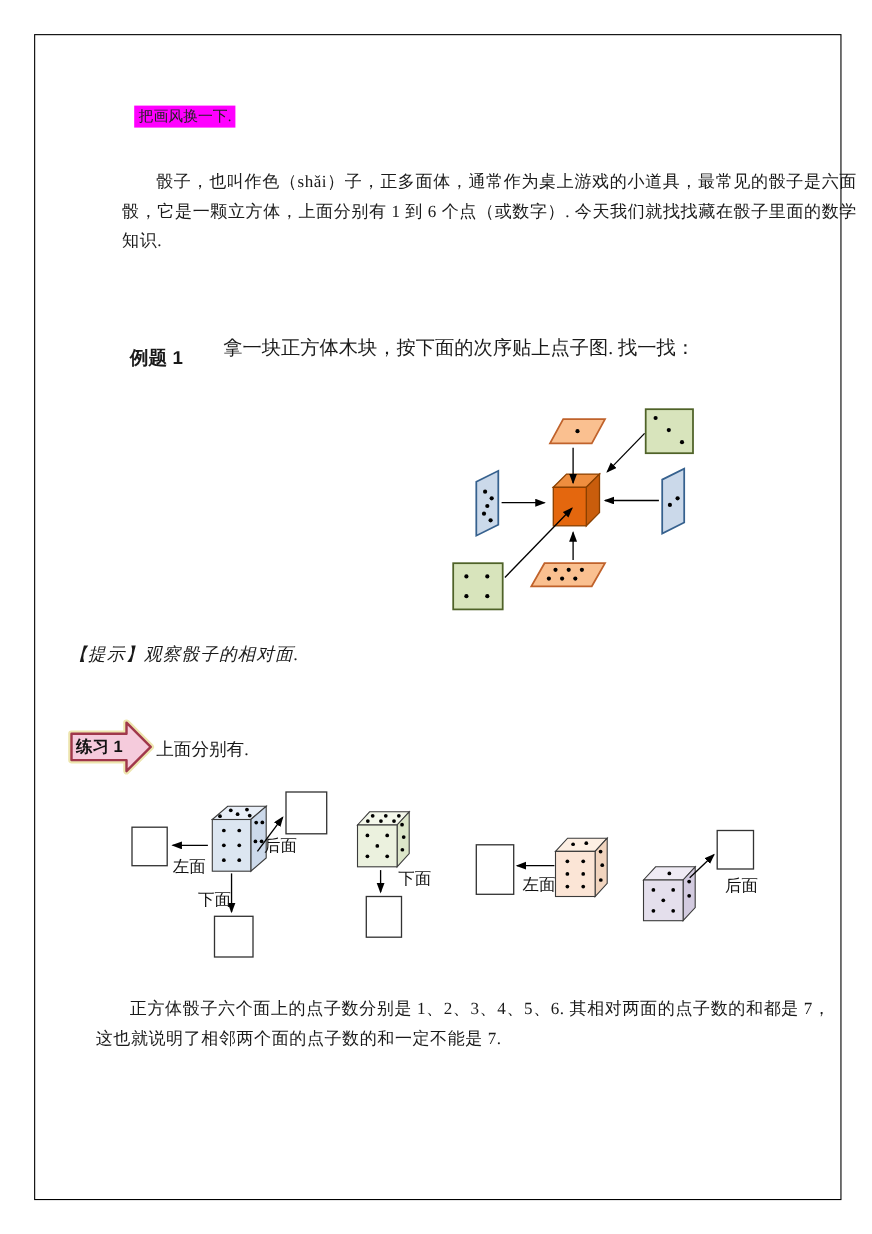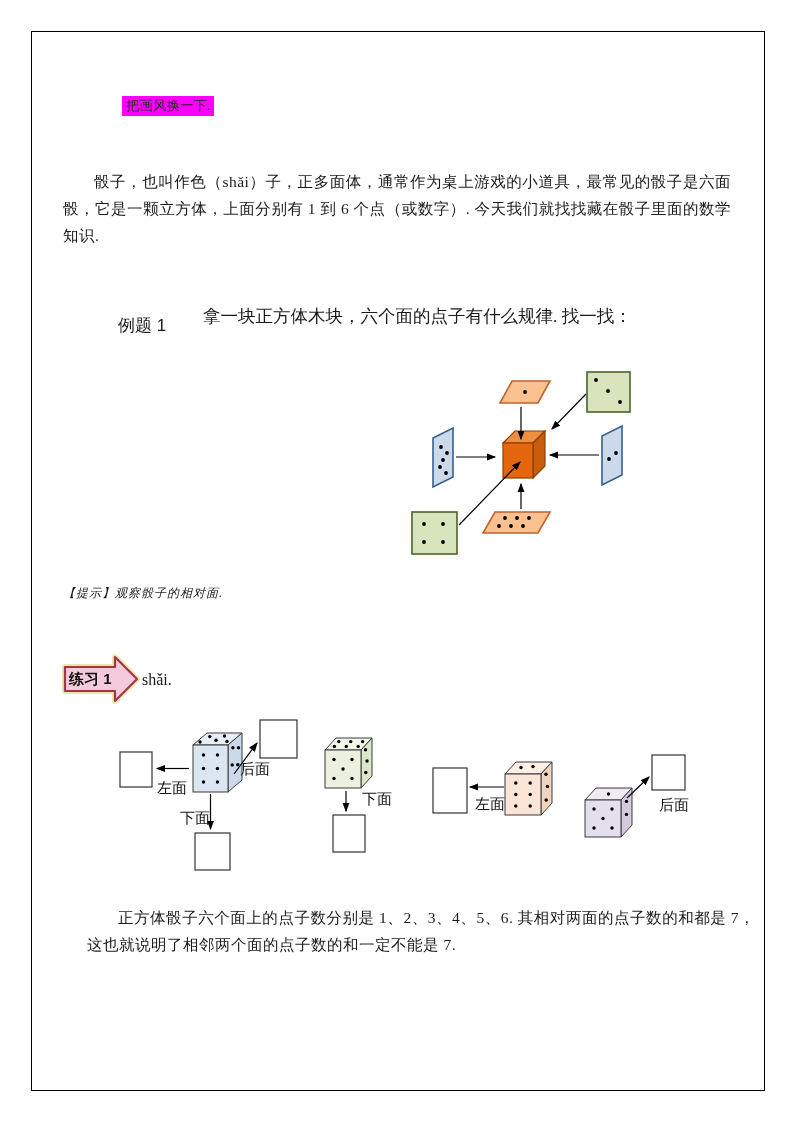--- a/index.html
+++ b/index.html
@@ -12,31 +12,31 @@
     border:1px solid #000;pointer-events:none;
   }
   .note{
     position:absolute;left:122px;top:96px;background:#FF00FF;color:#222;
     font-size:13.5px;line-height:20px;padding:0 4px;white-space:nowrap;
   }
   .para{
     position:absolute;left:63px;width:668px;font-size:15.5px;line-height:27px;
     text-align:justify;text-indent:31px;letter-spacing:.5px;
   }
-  #intro{top:168px;}
+  #intro{top:152px;margin-left:48px;}
   #conclusion{top:904px;margin-left:24px;}
   .ex-label{
     position:absolute;left:118px;top:314px;font-family:"Liberation Sans","DejaVu Sans",sans-serif;
-    font-weight:normal;font-size:17px;white-space:nowrap;
+    font-weight:bold;font-size:17px;white-space:nowrap;
   }
   .ex-question{
     position:absolute;left:203px;top:300px;width:470px;font-size:17.5px;line-height:33px;
   }
   .hint{
-    position:absolute;left:63px;top:585px;font-size:12px;font-style:italic;
+    position:absolute;left:63px;top:585px;font-size:16px;font-style:italic;
     letter-spacing:1px;white-space:nowrap;
   }
   .practice-instruction{
     position:absolute;left:142px;top:671px;font-size:16px;white-space:nowrap;
   }
   svg{position:absolute;overflow:visible;}
   #example-svg{left:400px;top:365px;}
   #practice-svg{left:100px;top:710px;}
   #badge-svg{left:62px;top:654px;}
   .svg-label{font:15px "Liberation Serif","DejaVu Serif",serif;fill:#111;}
@@ -52,21 +52,21 @@
 <div id="page">
 
   <div id="page-border"></div>
 
   <div class="note">把画风换一下.</div>
 
   <div id="intro" class="para">骰子，也叫作色（shǎi）子，正多面体，通常作为桌上游戏的小道具，最常见的骰子是六面骰，它是一颗立方体，上面分别有 1 到 6 个点（或数字）. 今天我们就找找藏在骰子里面的数学知识.</div>
 
   <div class="ex-label">例题 1</div>
   <div class="ex-question">
-    <div>拿一块正方体木块，六个面的点子有什么规律. 找一找：</div>
+    <div>拿一块正方体木块，按下面的次序贴上点子图. 找一找：</div>
   </div>
 
   <svg id="example-svg" width="300" height="210" viewBox="0 0 300 210">
     <defs>
       <marker id="ah" markerWidth="9" markerHeight="8" refX="7" refY="3" orient="auto">
         <path d="M0,0 L8,3 L0,6 Z" fill="#000"></path>
       </marker>
     </defs>
 
     <g>
@@ -129,21 +129,21 @@
   </svg>
 
   <div class="hint">【提示】观察骰子的相对面.</div>
 
   <svg id="badge-svg" width="80" height="50" viewBox="0 0 80 50">
     <polygon points="3,13 53,13 53,3 75,25 53,47 53,37 3,37" fill="none" stroke="#EDE5AE" stroke-width="6" stroke-linejoin="round"></polygon>
     <polygon points="3,13 53,13 53,3 75,25 53,47 53,37 3,37" fill="#F5CBDC" stroke="#A0374B" stroke-width="2.2" stroke-linejoin="round"></polygon>
     <text class="badge-text" x="7" y="30">练习 1</text>
   </svg>
 
-  <div class="practice-instruction">shǎi.</div>
+  <div class="practice-instruction">上面分别有.</div>
 
   <svg id="practice-svg" width="600" height="175" viewBox="0 0 600 175">
 
     <g>
       <polygon class="die-edge" points="93,35 107,23 142,23 128,35" fill="#E8EEF7"></polygon>
       <polygon class="die-edge" points="128,35 142,23 142,70 128,82" fill="#CCD9EA"></polygon>
       <rect class="die-edge" x="93" y="35" width="35" height="47" fill="#DCE6F1"></rect>
 
       <circle class="dot" cx="109.8" cy="26.6" r="1.7"></circle>
         <circle class="dot" cx="124.5" cy="26" r="1.7"></circle>

